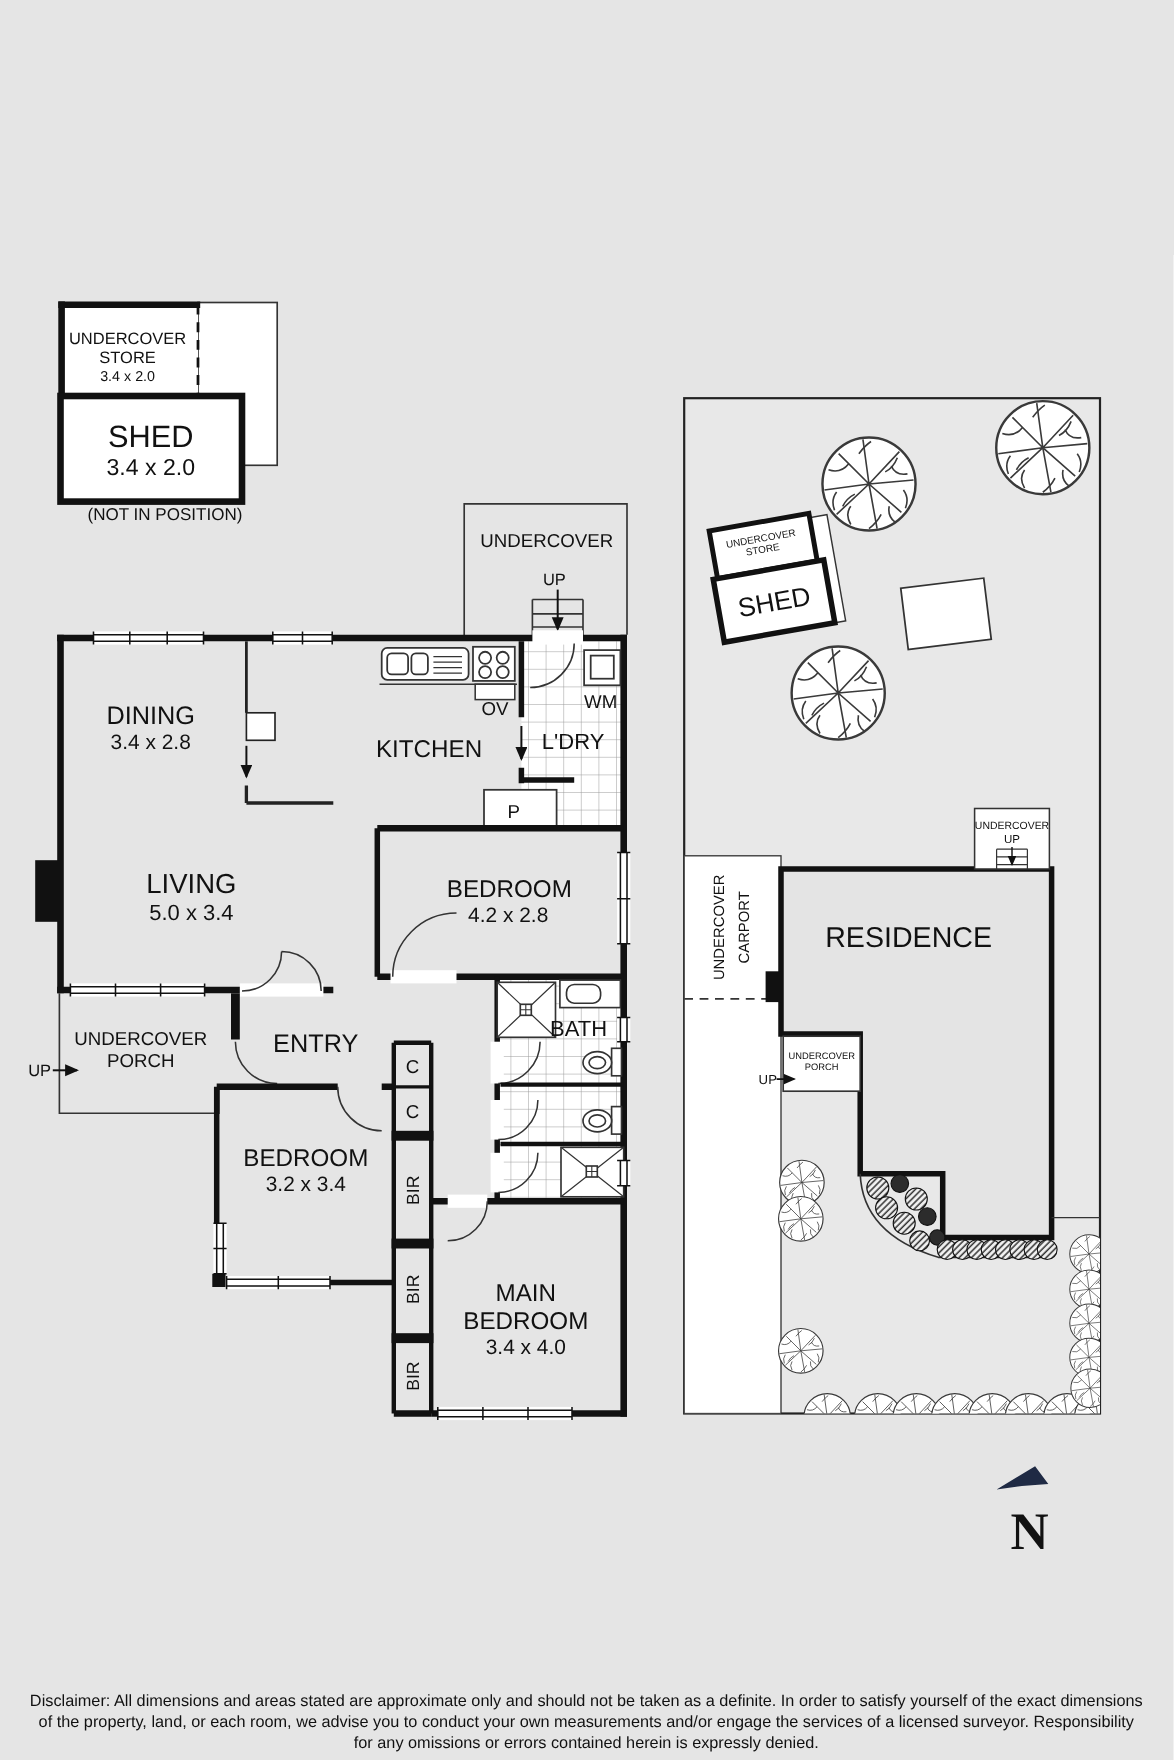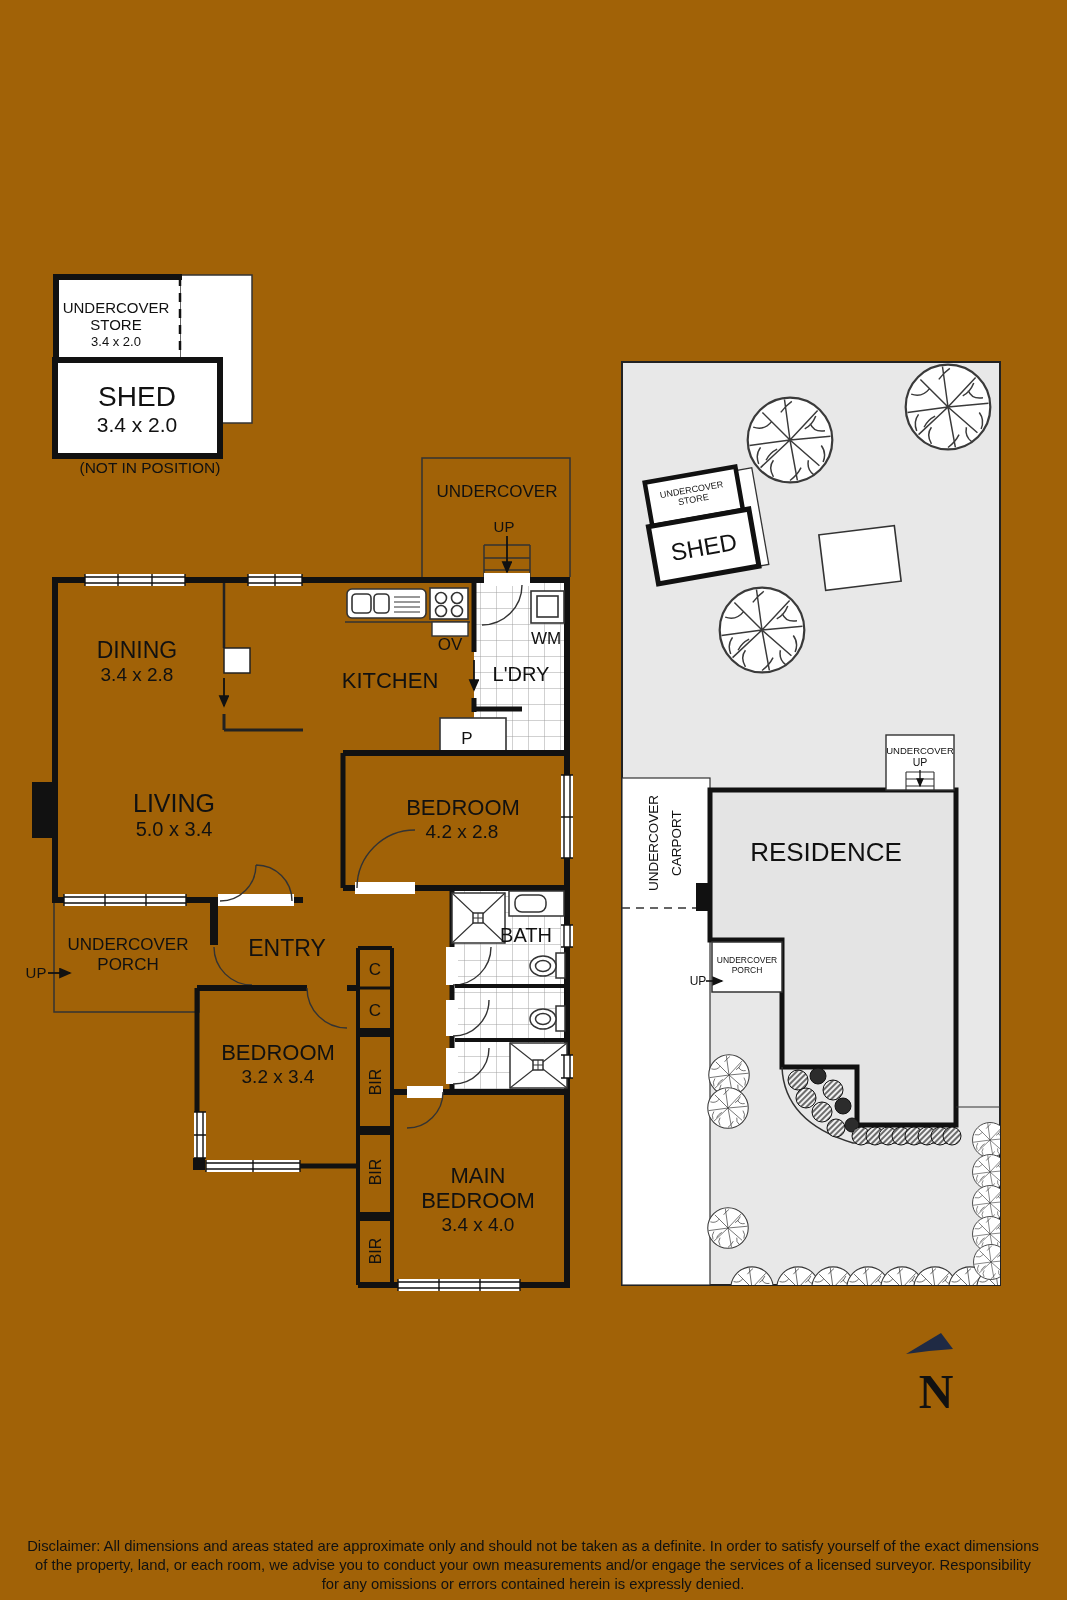--- a/index.html
+++ b/index.html
@@ -1,16 +1,16 @@
 <!DOCTYPE html>
 <html><head>
 <meta charset="utf-8">
 <style>
   html,body{margin:0;padding:0;background:#fff;}
-  #canvas{position:relative;width:1067px;height:1600px;background:#a16207;overflow:hidden;}
+  #canvas{position:relative;width:1067px;height:1600px;background:#e5e5e5;overflow:hidden;}
   svg text{font-family:"Liberation Sans", sans-serif;fill:#111;}
   svg .serif{font-family:"Liberation Serif", serif;}
 </style>
 </head>
 <body>
 
 <div id="canvas">
 <svg width="1067" height="1600" viewBox="0 0 1067 1600">
   <defs>
     <marker id="arw" markerWidth="10" markerHeight="10" refX="6" refY="3" orient="auto">

